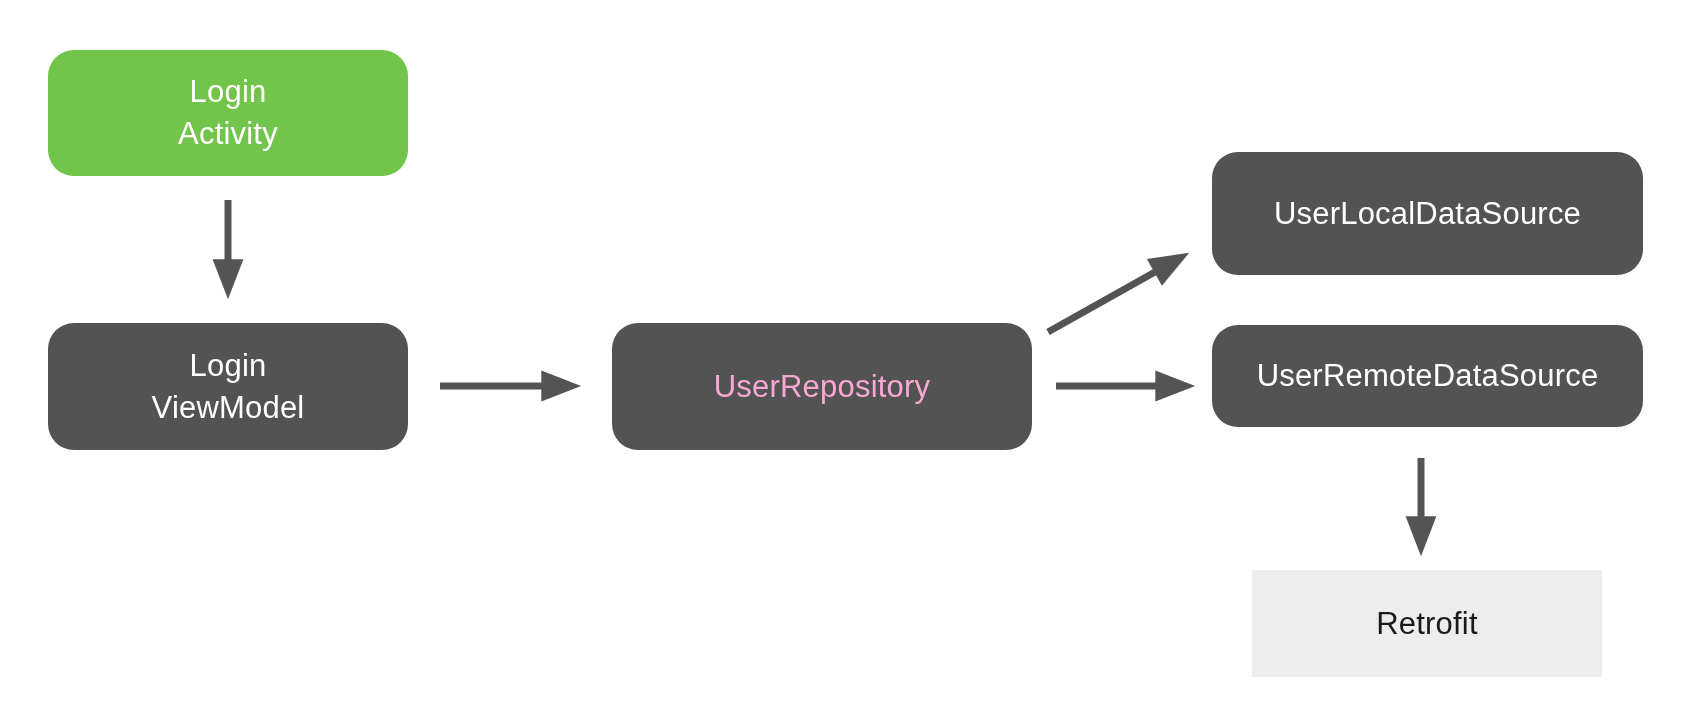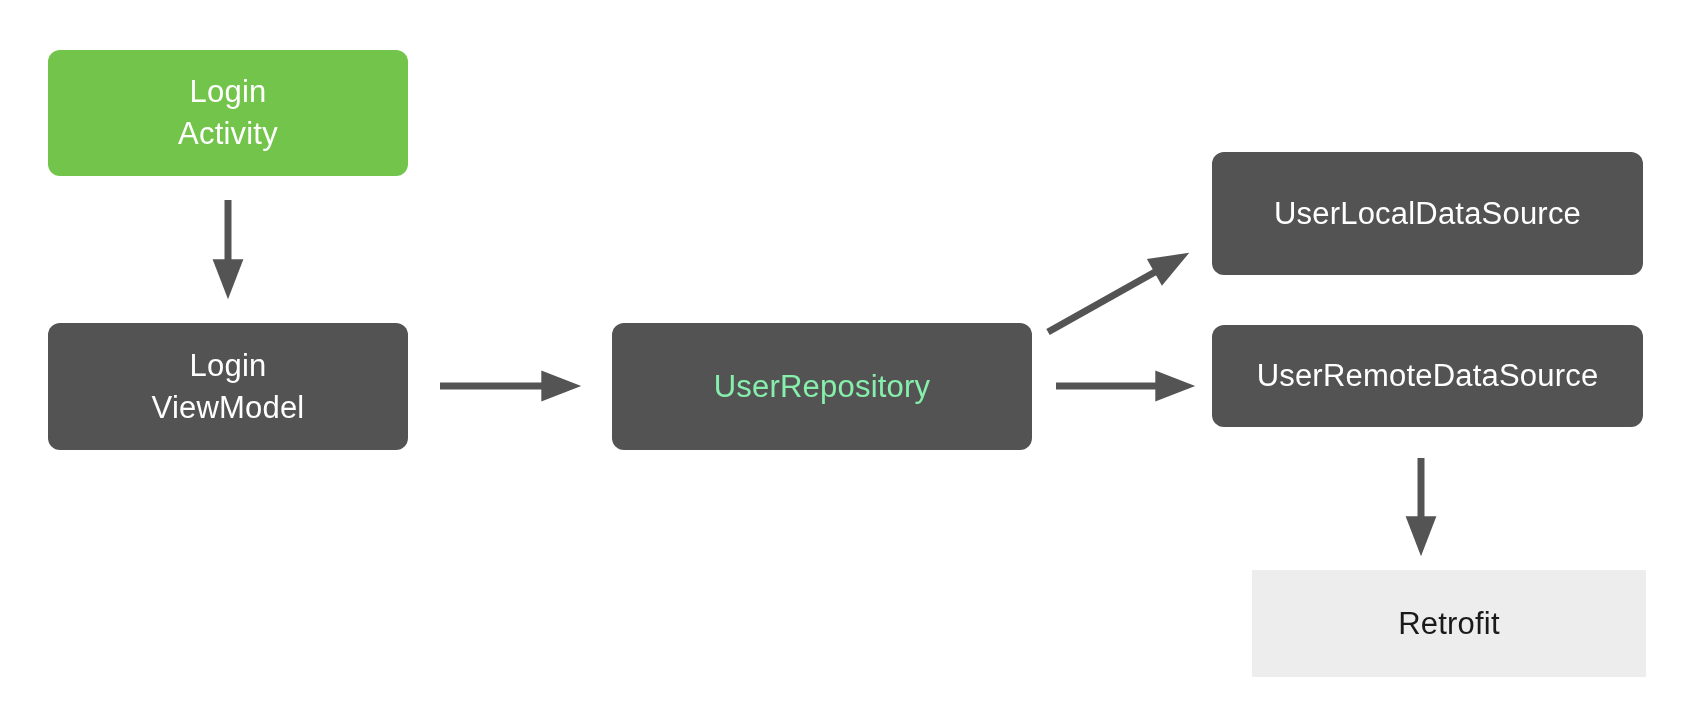--- a/index.html
+++ b/index.html
@@ -14,33 +14,33 @@
     height: 728px;
     background: #ffffff;
     overflow: hidden;
   }
   .node {
     position: absolute;
     display: flex;
     align-items: center;
     justify-content: center;
     text-align: center;
-    border-radius: 12px;
+    border-radius: 26px;
     font-size: 31px;
     line-height: 42px;
     white-space: pre-line;
     letter-spacing: 0.2px;
     box-sizing: border-box;
   }
   #node-login-activity   { left: 48px;   top: 50px;  width: 360px; height: 126px; }
   #node-login-viewmodel  { left: 48px;   top: 323px; width: 360px; height: 127px; }
   #node-user-repository  { left: 612px;  top: 323px; width: 420px; height: 127px; }
   #node-user-local       { left: 1212px; top: 152px; width: 431px; height: 123px; }
   #node-user-remote      { left: 1212px; top: 325px; width: 431px; height: 102px; }
-  #node-retrofit         { left: 1252px; top: 570px; width: 394px; height: 107px; border-radius: 0; }
+  #node-retrofit         { left: 1252px; top: 570px; width: 350px; height: 107px; border-radius: 0; }
   .edges-layer {
     position: absolute;
     left: 0; top: 0;
     width: 1697px;
     height: 728px;
     pointer-events: none;
   }
 </style>
 </head>
 <body>
@@ -63,21 +63,21 @@
   <div class="node" id="node-login-activity" style="background: rgb(114, 196, 74); color: rgb(255, 255, 255);">
     <span>Login
 Activity</span>
   </div>
 
   <div class="node" id="node-login-viewmodel" style="background: rgb(83, 83, 83); color: rgb(255, 255, 255);">
     <span>Login
 ViewModel</span>
   </div>
 
-  <div class="node" id="node-user-repository" style="background: rgb(83, 83, 83); color: #86efac;">
+  <div class="node" id="node-user-repository" style="background: rgb(83, 83, 83); color: #f9a8d4;">
     <span>UserRepository</span>
   </div>
 
   <div class="node" id="node-user-local" style="background: rgb(83, 83, 83); color: rgb(255, 255, 255);">
     <span>UserLocalDataSource</span>
   </div>
 
   <div class="node" id="node-user-remote" style="background: rgb(83, 83, 83); color: rgb(255, 255, 255);">
     <span>UserRemoteDataSource</span>
   </div>

